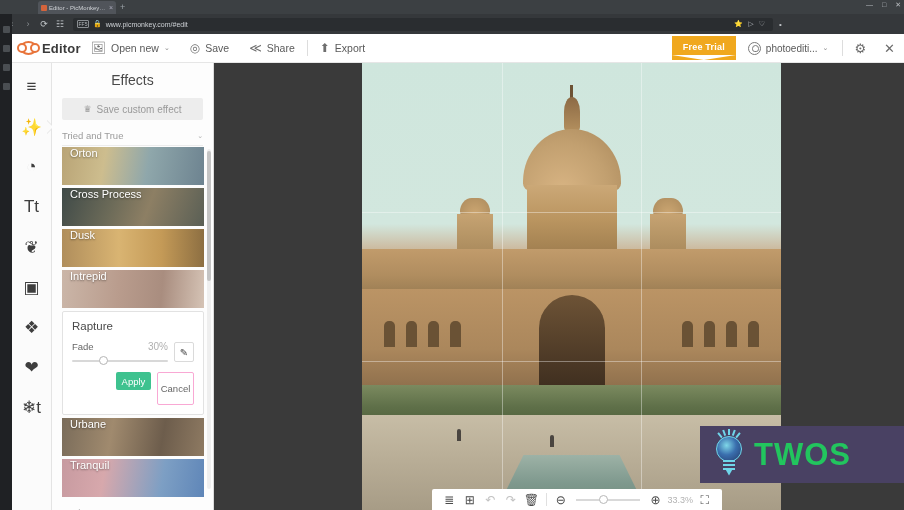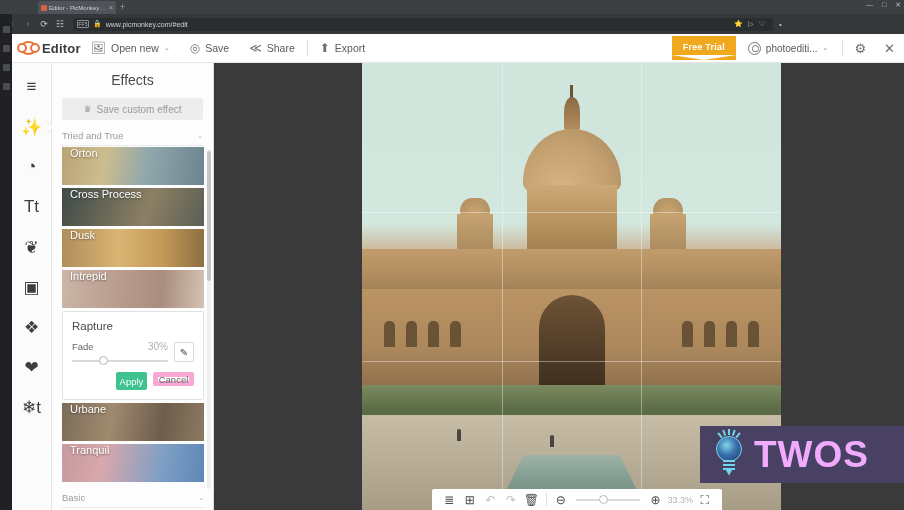--- a/index.html
+++ b/index.html
@@ -191,22 +191,22 @@
   .rap-brush {
     width: 20px; height: 20px; border: 1px solid #dadada; border-radius: 2px;
     display: flex; align-items: center; justify-content: center; font-size: 10px; color: #4a4a4a;
   }
   .rap-btns { display: flex; gap: 6px; margin-top: 10px; padding-left: 44px; }
   .btn-apply {
     flex: 1 1 0; height: 18px; background: #3ec28f; color: #fff; font-size: 9.5px;
     display: flex; align-items: center; justify-content: center; border-radius: 2px;
   }
   .btn-cancel {
-    flex: 1 1 0; height: 14px; background: #fff; color: #666; font-size: 9.5px;
-    border: 5px solid #f9a8d4; display: flex; align-items: center; justify-content: center; border-radius: 2px;
+    flex: 1 1 0; height: 33px; background: #fff; color: #666; font-size: 9.5px;
+    border: 1px solid #f9a8d4; display: flex; align-items: center; justify-content: center; border-radius: 2px;
   }
 
   
   .canvas-area {
     position: absolute; left: 202px; top: 29px; width: 690px; height: 447px;
     background: #3a3a3a;
   }
   .photo {
     position: absolute; left: 148px; top: 0; width: 419px; height: 447px;
     overflow: hidden;
@@ -332,21 +332,21 @@
     background: repeating-linear-gradient(180deg,#6fd6ea 0 2px,#494163 2px 4px);
   }
   .bulb-tip {
     position: absolute; left: 13px; top: 35px; width: 8px; height: 7px;
     background: #6fd6ea; clip-path: polygon(0 0, 100% 0, 50% 100%);
   }
   .bulb-ray {
     position: absolute; width: 2px; height: 6px; background: #6fd6ea; left: 16px; top: -5px;
     transform-origin: 1px 17px;
   }
-  .twos { font-size: 37px; font-weight: bold; color: #f0abfc; letter-spacing: 1px; }
+  .twos { font-size: 31px; font-weight: bold; color: #22c55e; letter-spacing: 1px; }
 </style>
 </head>
 <body>
 
 <div id="app">
 
   <div class="chrome-tabstrip">
     <div class="tab">
       <span class="tab-favicon"></span>
       <span class="tab-title">Editor - PicMonkey Photo</span>

